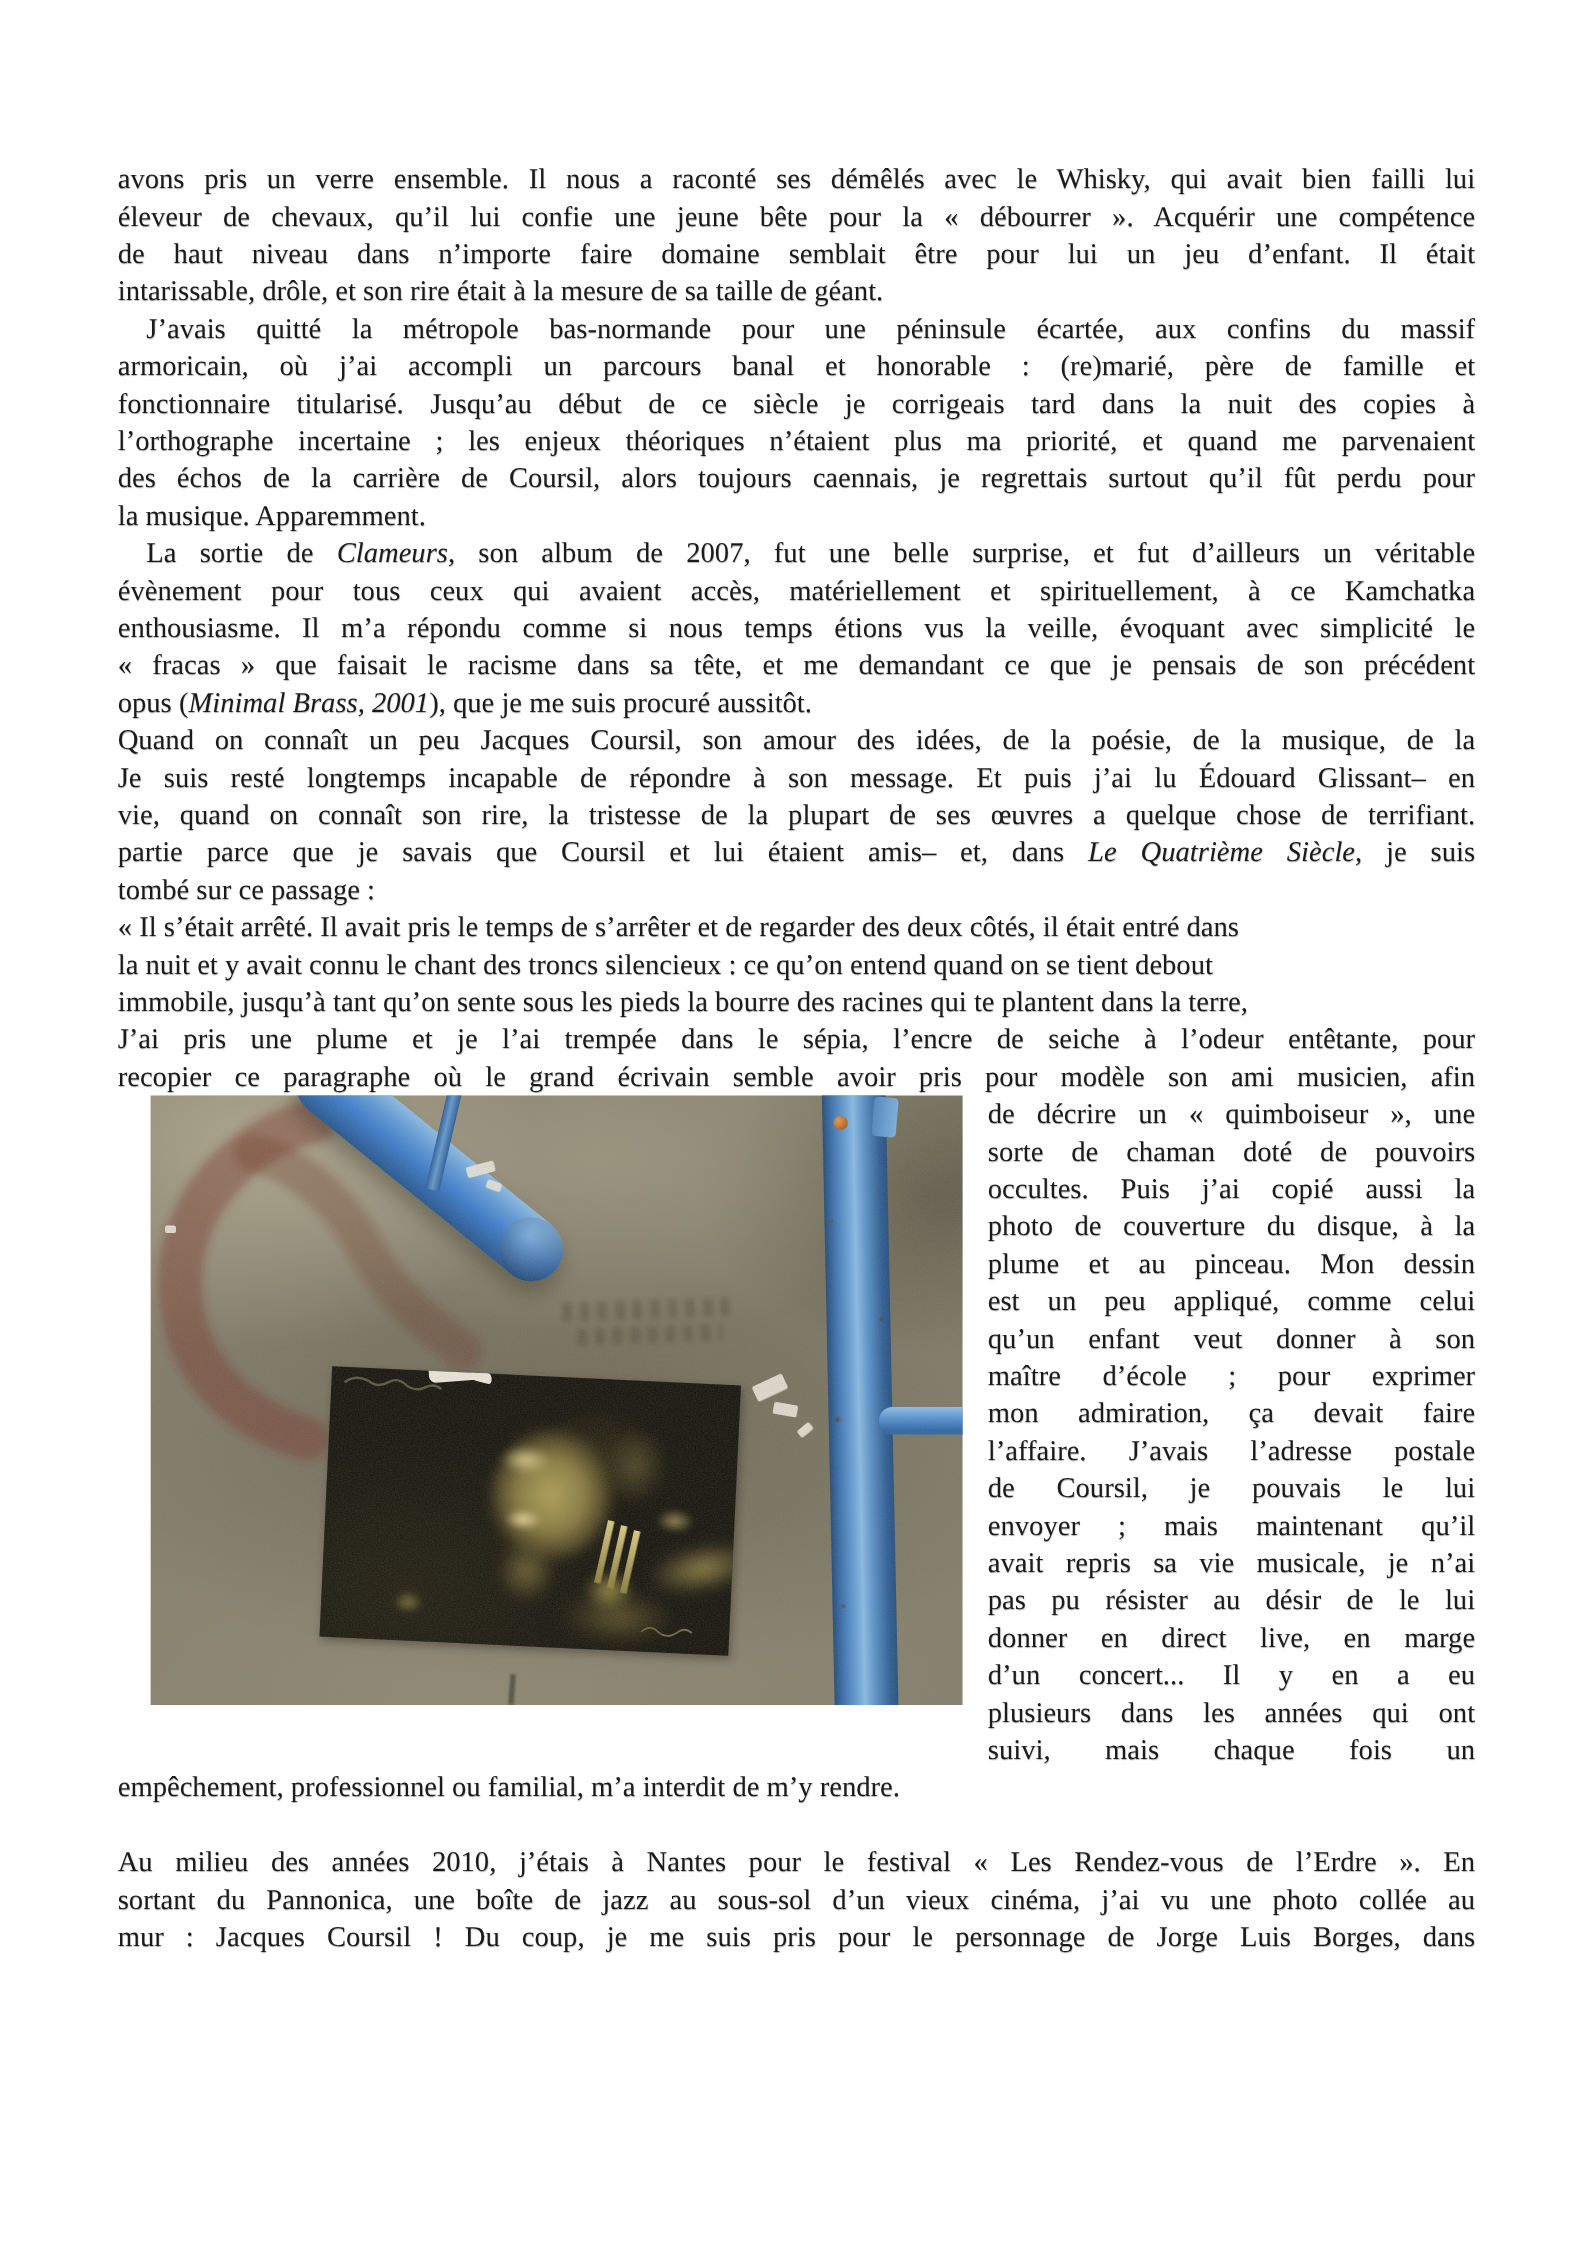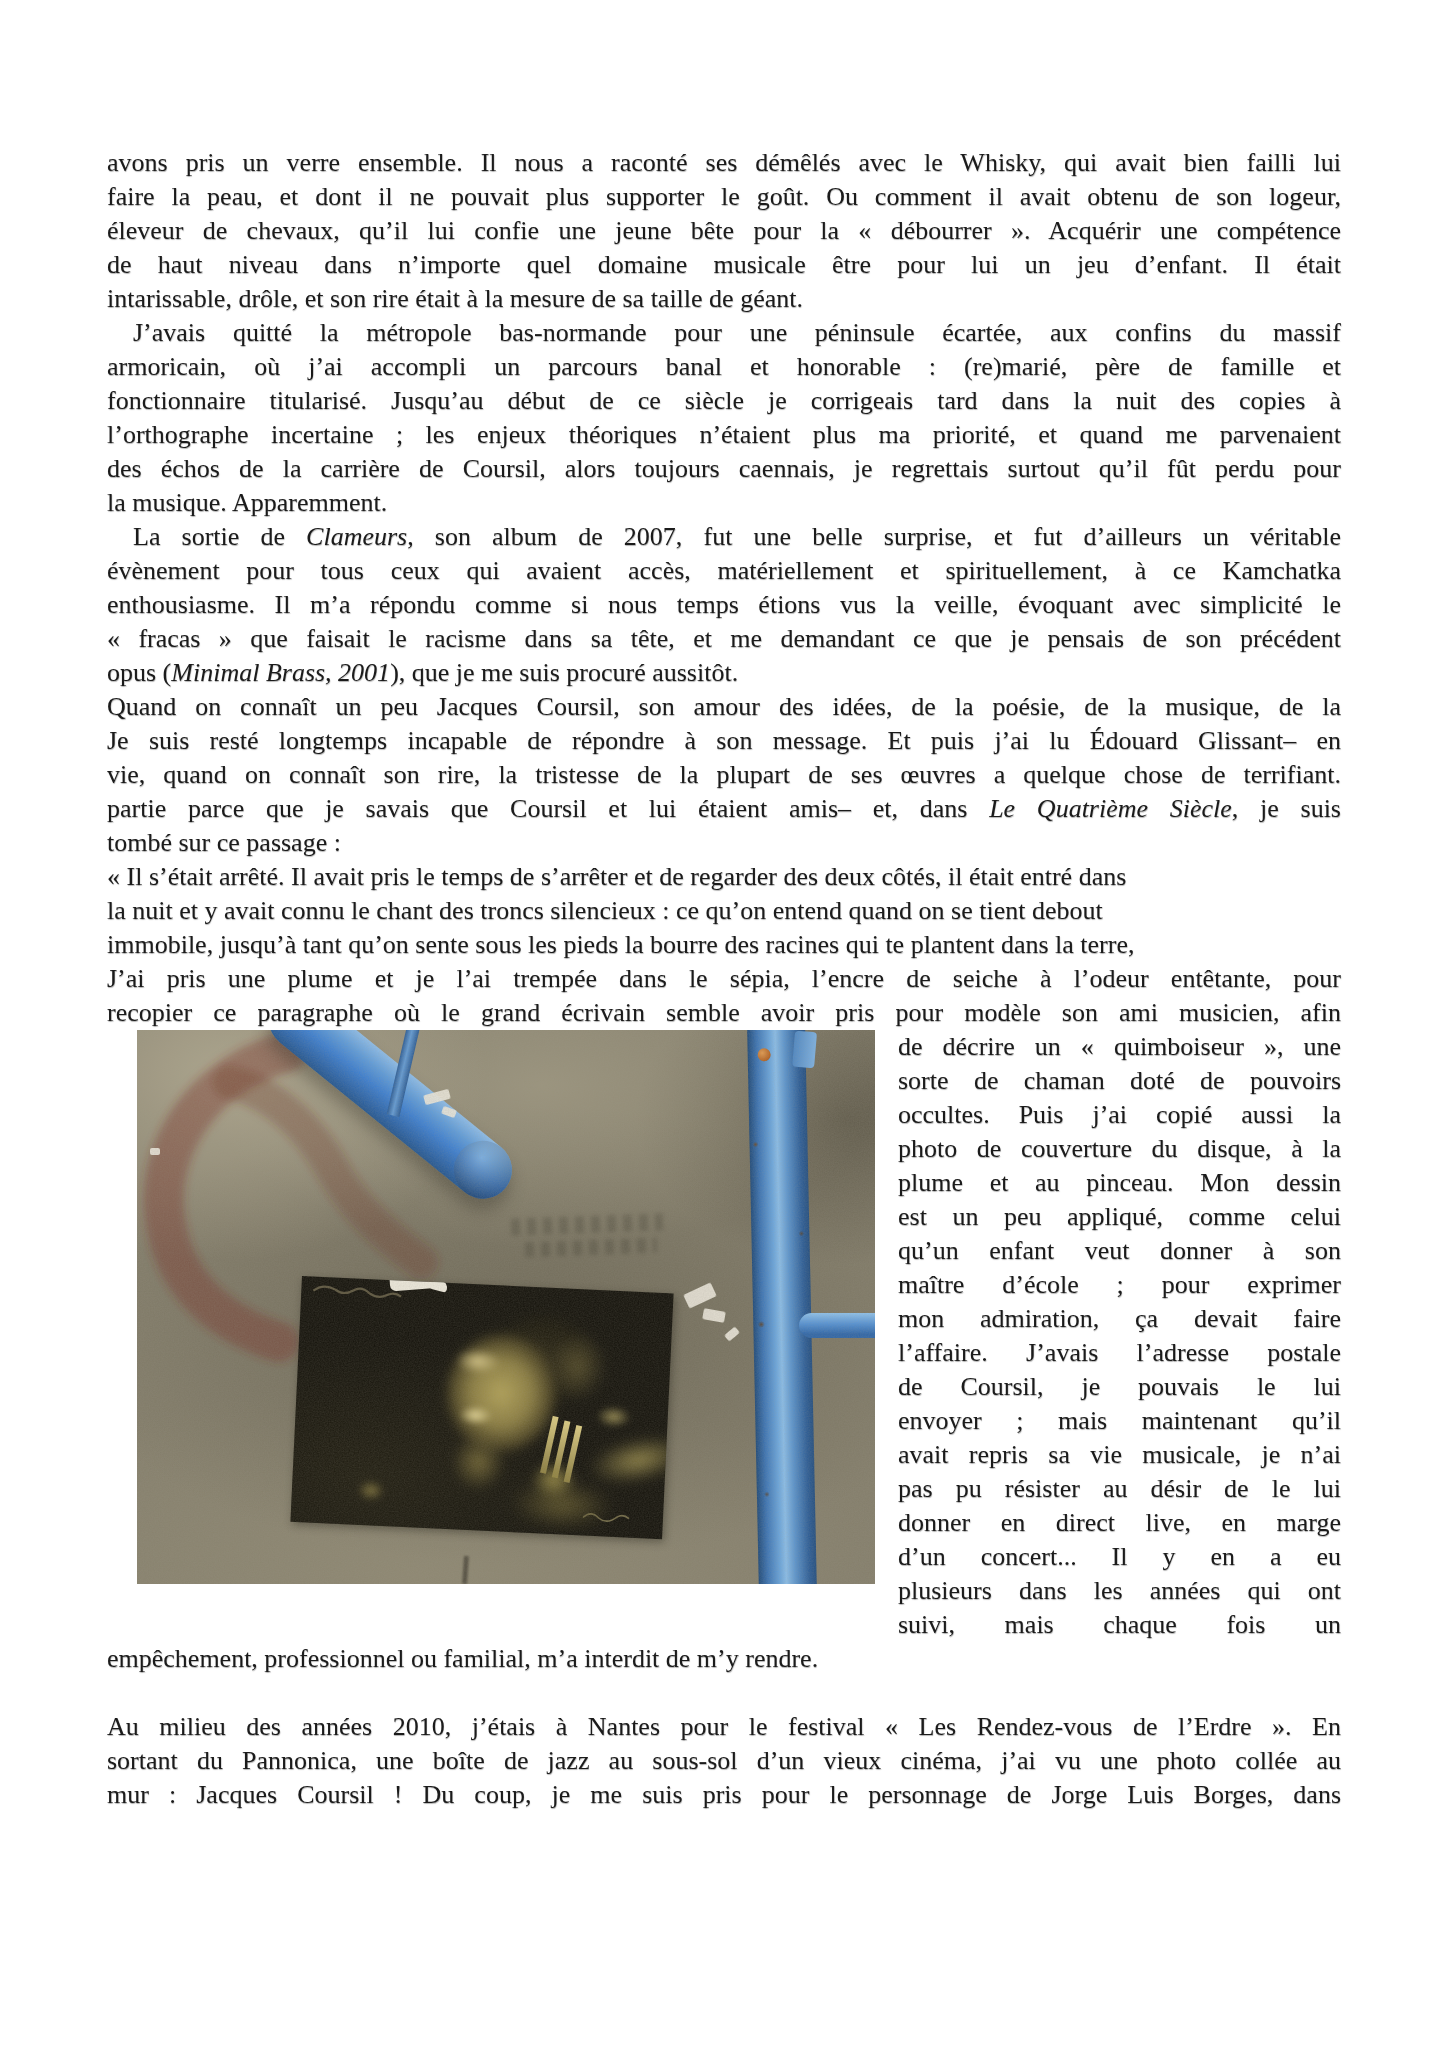--- a/index.html
+++ b/index.html
@@ -141,23 +141,22 @@
   .crack{left:326px;top:526px;width:5px;height:28px;background:rgba(40,37,28,0.55);
          filter:blur(1px);transform:rotate(4deg);}
 </style>
 </head>
 <body>
 
 <div class="page">
 
   <div>
       <div class="ln jl">avons pris un verre ensemble. Il nous a raconté ses démêlés avec le Whisky, qui avait bien failli lui</div>
-      <div class="ln jl">faire la peau, et dont il ne pouvait plus supporter le goût. Ou comment il avait obtenu de son logeur,</div>
       <div class="ln jl">éleveur de chevaux, qu’il lui confie une jeune bête pour la « débourrer ». Acquérir une compétence</div>
-      <div class="ln jl">de haut niveau dans n’importe quel domaine musicale être pour lui un jeu d’enfant. Il était</div>
+      <div class="ln jl">de haut niveau dans n’importe faire domaine semblait être pour lui un jeu d’enfant. Il était</div>
       <div class="ln fl">intarissable, drôle, et son rire était à la mesure de sa taille de géant.</div>
     </div>
 
   <div>
       <div class="ln jl ind">J’avais quitté la métropole bas-normande pour une péninsule écartée, aux confins du massif</div>
       <div class="ln jl">armoricain, où j’ai accompli un parcours banal et honorable : (re)marié, père de famille et</div>
       <div class="ln jl">fonctionnaire titularisé. Jusqu’au début de ce siècle je corrigeais tard dans la nuit des copies à</div>
       <div class="ln jl">l’orthographe incertaine ; les enjeux théoriques n’étaient plus ma priorité, et quand me parvenaient</div>
       <div class="ln jl">des échos de la carrière de Coursil, alors toujours caennais, je regrettais surtout qu’il fût perdu pour</div>
       <div class="ln fl">la musique. Apparemment.</div>

